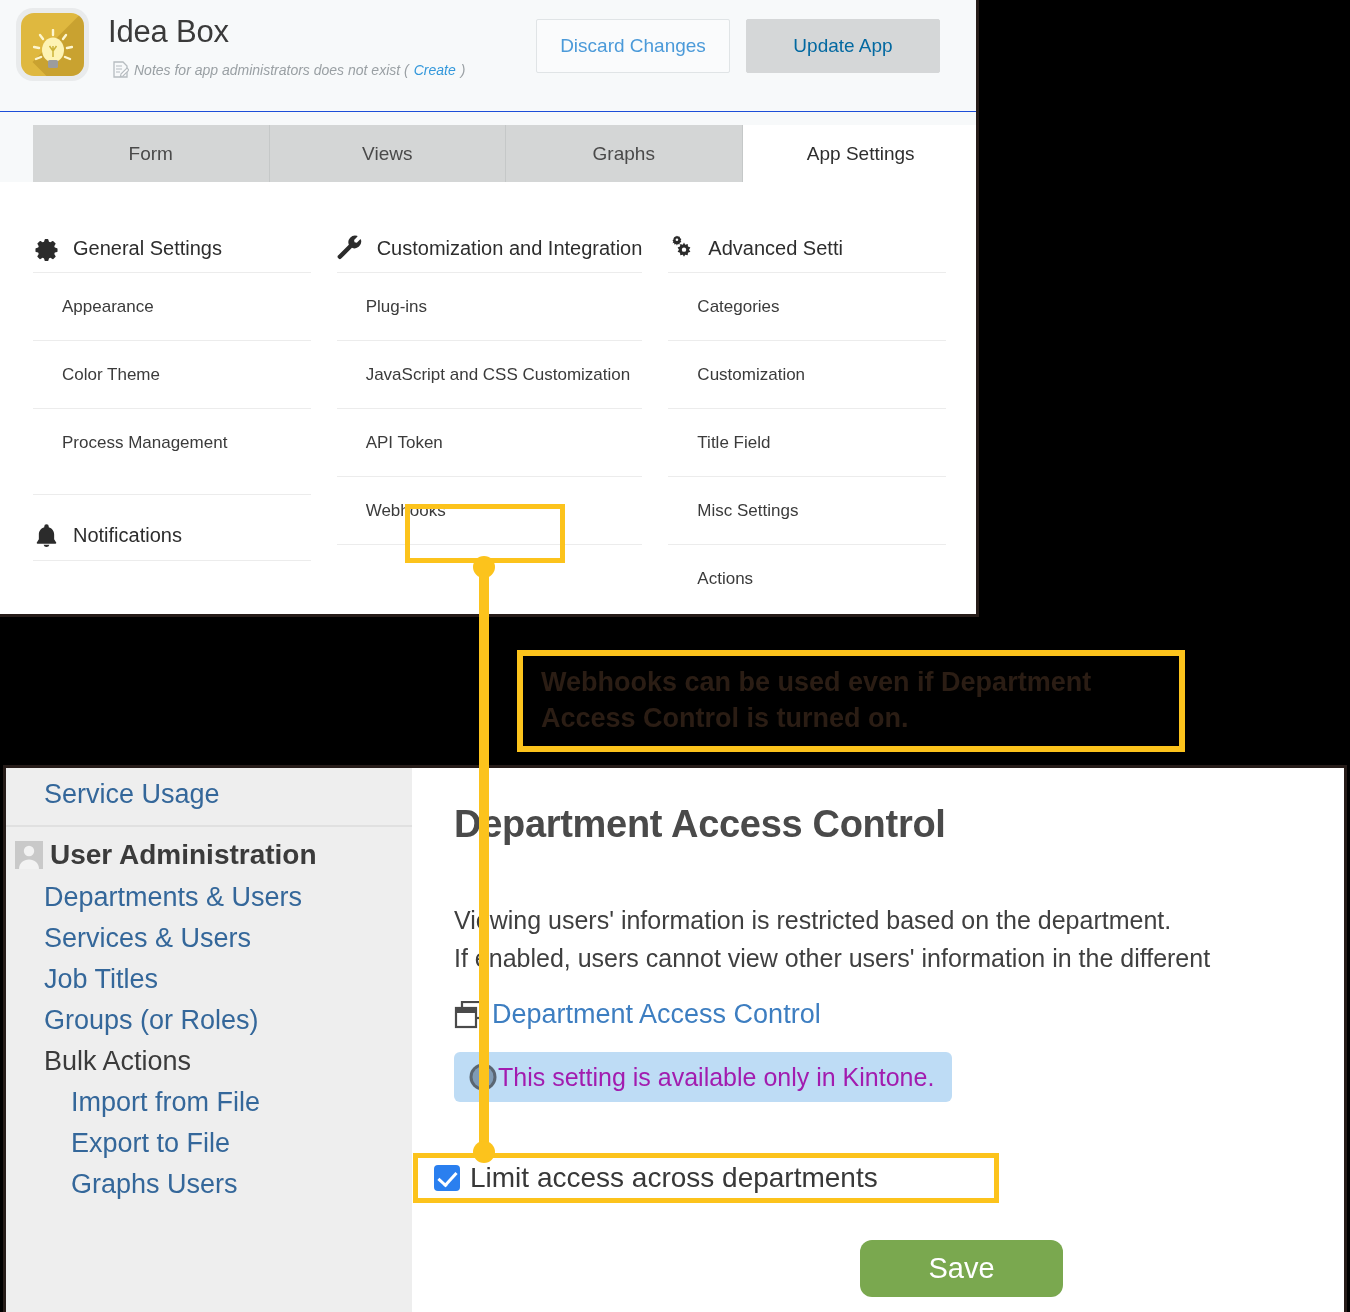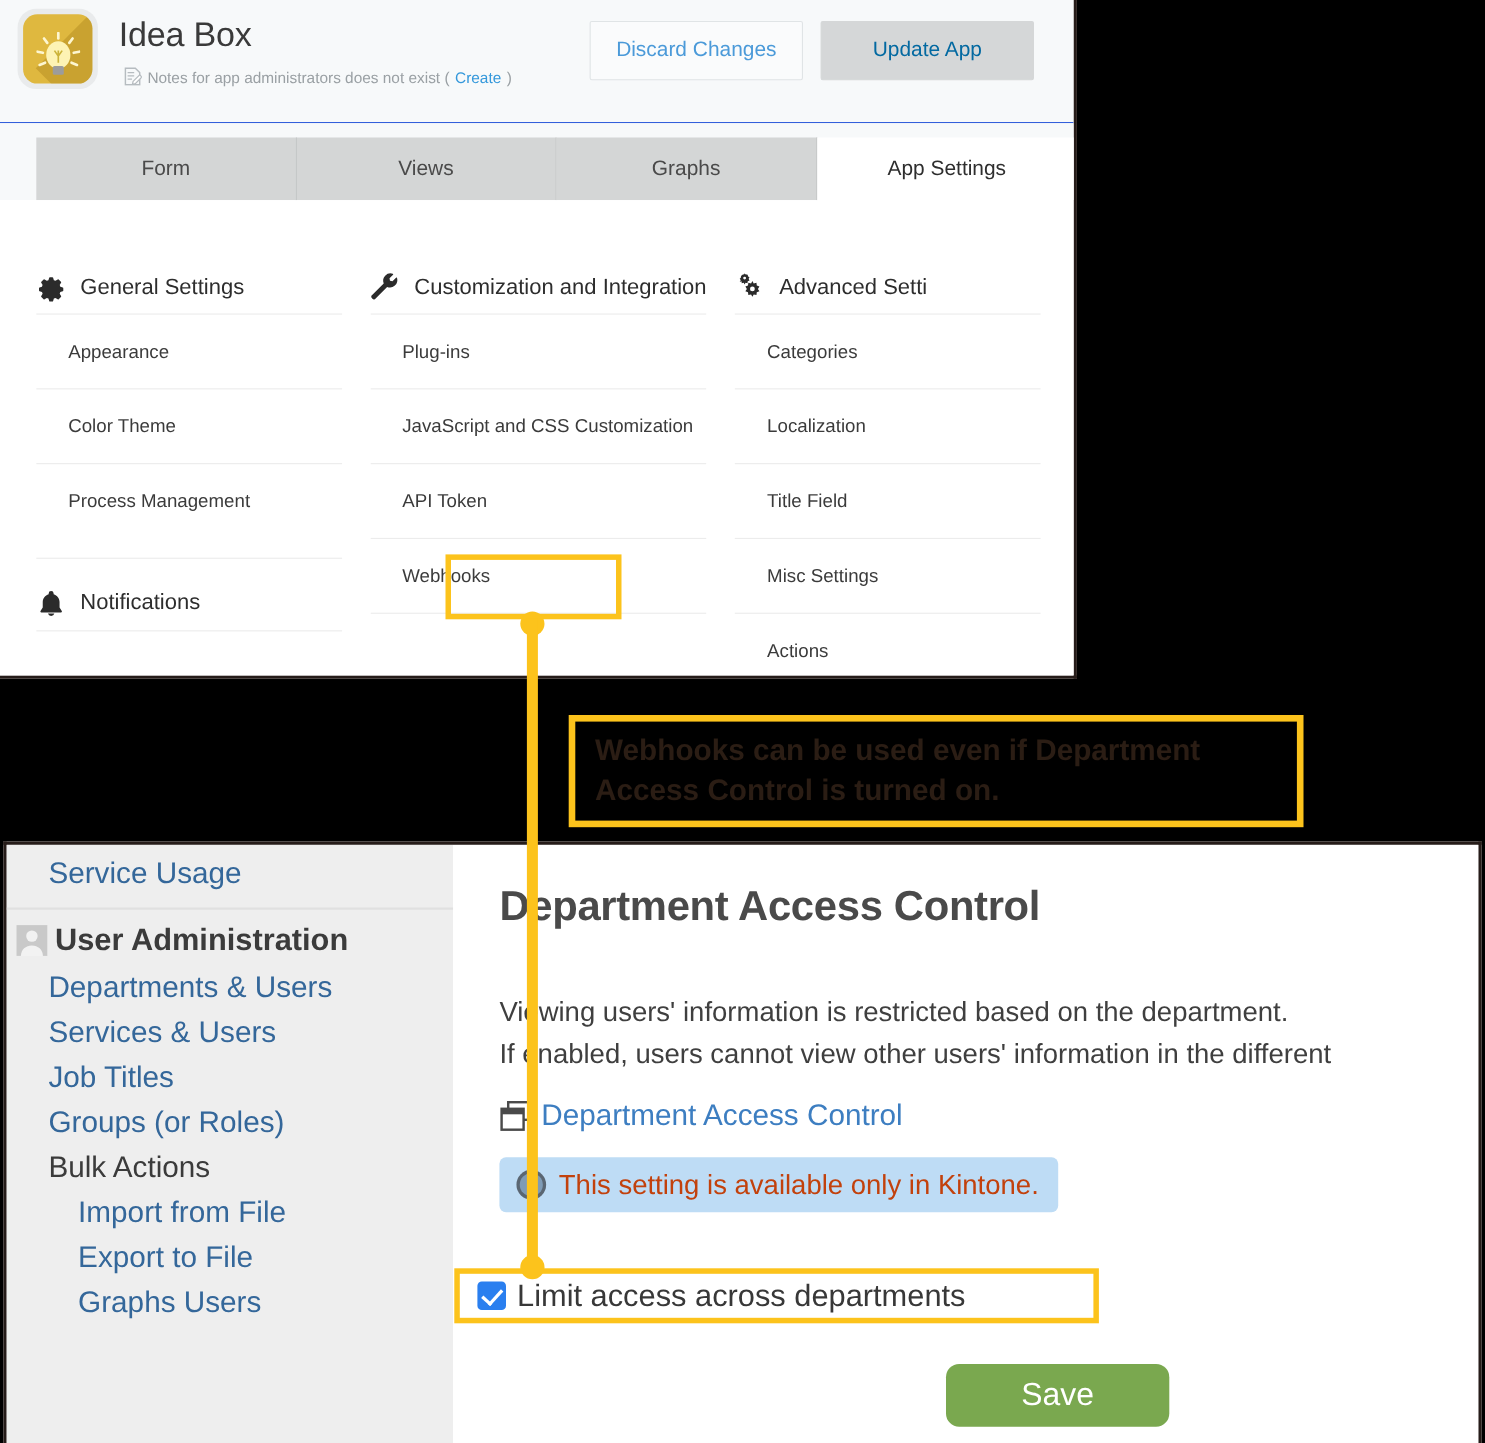--- a/index.html
+++ b/index.html
@@ -53,20 +53,21 @@
   .app-title {
     position: absolute; left: 108px; top: 14px;
     font-size: 31px; color: #3a3a3a; font-weight: normal;
     letter-spacing: -0.2px;
   }
   .app-notes {
     position: absolute; left: 112px; top: 61px;
     font-size: 14px; color: #9aa0a4;
     display: flex; align-items: center; gap: 5px;
     white-space: nowrap;
+    font-style: italic;
   }
   .app-notes a { color: #3498db; text-decoration: none; }
   .notes-icon { display: inline-block; width: 17px; height: 17px; }
 
   .hdr-btns { position: absolute; right: 36px; top: 19px; display: flex; gap: 16px; }
   .btn {
     height: 54px; min-width: 194px;
     display: flex; align-items: center; justify-content: center;
     font-size: 19px; border-radius: 2px;
   }
@@ -88,21 +89,21 @@
     background: #d4d6d6;
     border-right: 1px solid #c5c8c8;
   }
   .tab.active { background: #ffffff; border-right: none; color: #2e2e2e; }
 
   .settings-area {
     position: absolute; left: 0; top: 182px;
     width: 979px; height: 435px;
     background: #ffffff;
     display: flex;
-    padding: 17px 33px;
+    padding: 4px 33px;
   }
   .col { width: 378px; padding-top: 38px; position: relative; }
   .col + .col { margin-left: 26px; }
   .col-head {
     display: flex; align-items: center; gap: 13px;
     height: 48px; font-size: 20px; color: #2d2d2d;
     white-space: nowrap;
   }
   .col-head .ic { width: 27px; height: 27px; flex: 0 0 27px; }
   .col-row {
@@ -206,24 +207,24 @@
     white-space: nowrap;
   }
   .dac-link {
     margin-top: 22px;
     display: flex; align-items: center; gap: 8px;
     font-size: 27px; color: #3d7ec1;
   }
   .win-icon { width: 30px; height: 28px; flex: 0 0 30px; }
   .info-box {
     margin-top: 22px;
-    display: inline-flex; align-items: center; gap: 10px;
+    display: inline-flex; align-items: center; 
     background: #bedcf5; border-radius: 6px;
     padding: 10px 18px 10px 14px;
-    font-size: 25px; color: #c2410c;
+    font-size: 25px; color: #a21caf;
   }
   .info-icon { width: 30px; height: 30px; flex: 0 0 30px; }
 
   .check-hl {
     position: absolute; left: 1px; top: 385px;
     width: 586px; height: 50px;
     border: 5px solid #fcc31c;
     display: flex; align-items: center;
     padding-left: 16px; gap: 10px;
     background: #fff;
@@ -344,21 +345,21 @@
             <path d="M8.6 2a2.6 2.6 0 100 5.2A2.6 2.6 0 008.6 2zm-.05 1.5a1.1 1.1 0 110 2.2 1.1 1.1 0 010-2.2z"></path>
             <circle cx="8.6" cy="4.6" r="3.4"></circle>
             <path d="M8.6 0.4l.8 1.5 1.7-.4.2 1.7 1.6.6-.9 1.5.9 1.5-1.6.6-.2 1.7-1.7-.4-.8 1.5-.8-1.5-1.7.4-.2-1.7L4.3 8l.9-1.5L4.3 5l1.6-.6.2-1.7 1.7.4z"></path>
             <circle cx="8.6" cy="4.6" r="1.25" fill="#fff"></circle>
             <path d="M15.4 7.2l1.15 2.1 2.4-.55.3 2.4 2.3.85-1.3 2.1 1.3 2.1-2.3.85-.3 2.4-2.4-.55-1.15 2.1-1.15-2.1-2.4.55-.3-2.4-2.3-.85 1.3-2.1-1.3-2.1 2.3-.85.3-2.4 2.4.55z"></path>
             <circle cx="15.4" cy="14.1" r="2.1" fill="#fff"></circle>
           </svg>
           <span>Advanced Setti</span>
         </div>
         <div class="col-row">Categories</div>
-        <div class="col-row">Localization</div>
+        <div class="col-row">Customization</div>
         <div class="col-row">Title Field</div>
         <div class="col-row">Misc Settings</div>
         <div class="col-row">Actions</div>
       </div>
     </div>
   </div>
 
   <div class="webhooks-hl"></div>
 
   <div class="arrow-knob knob-top"></div>

